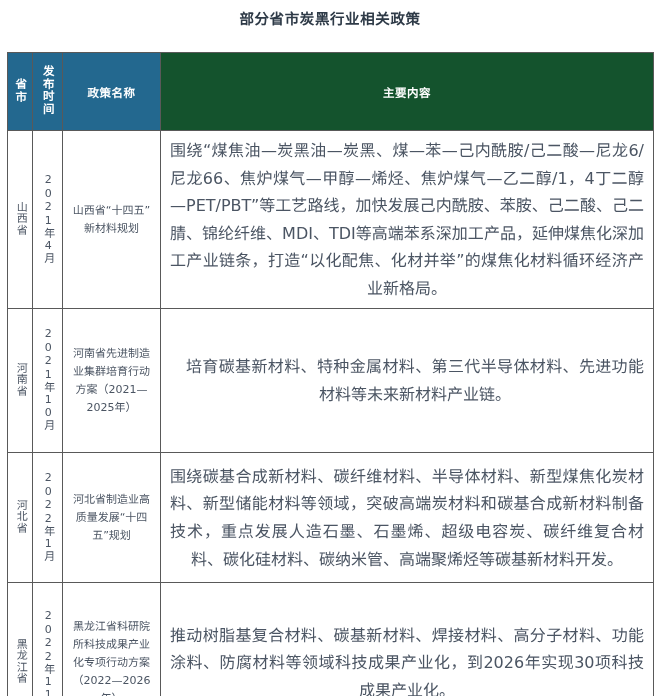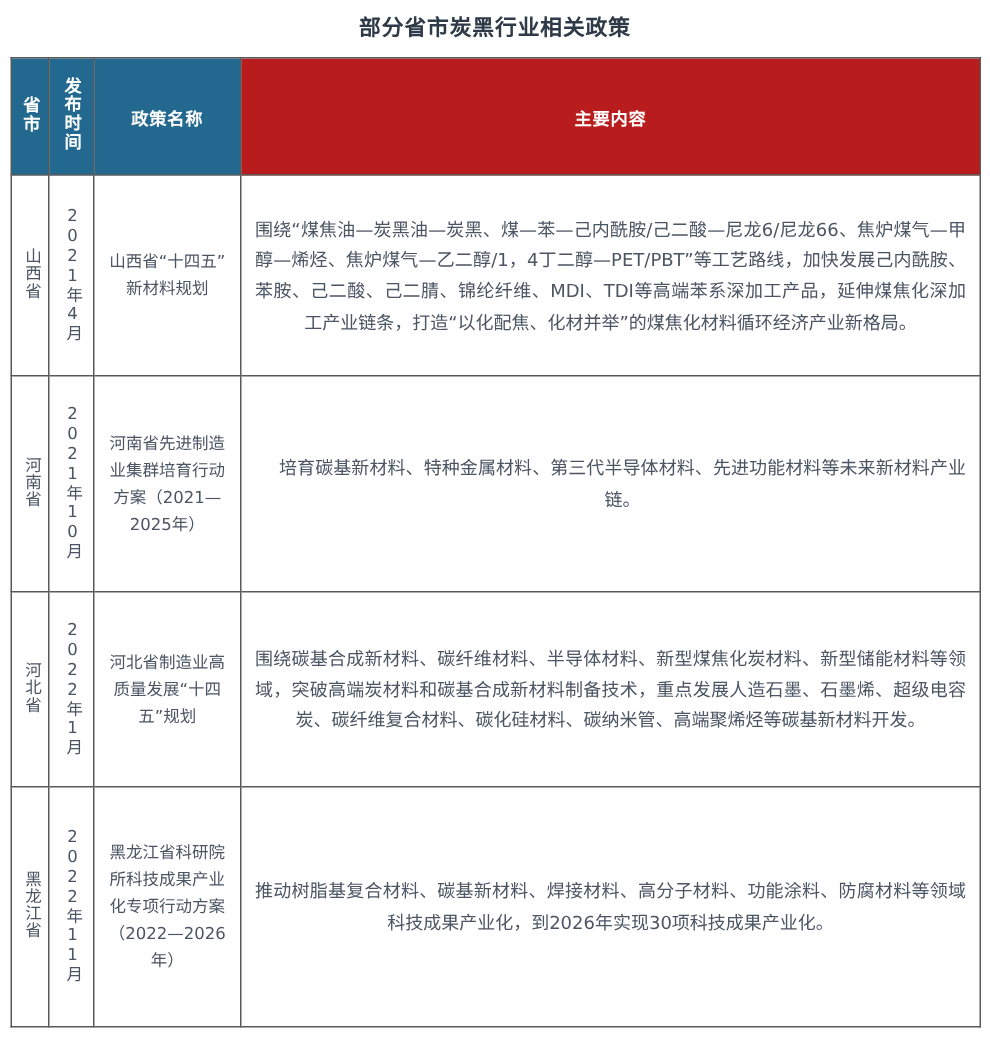--- a/index.html
+++ b/index.html
@@ -21,21 +21,21 @@
     box-sizing: border-box;
   }
 
   
   .title {
     text-align: center;
     font-size: 14.5px;
     font-weight: bold;
     color: #2e3a47;
     letter-spacing: 0.6px;
-    padding: 11px 0 10px 0;
+    padding: 11px 0 24px 0;
     line-height: 1.2;
     white-space: nowrap;
   }
 
   
   .table-wrap {
     padding: 0 7px 0 7px;
     box-sizing: border-box;
     width: 660px;
   }
@@ -104,21 +104,21 @@
     line-height: 1.65;
     padding: 5px 5px;
     font-size: 11px;
     color: #4b5563;
   }
   td.content {
     text-align: justify;
     text-align-last: center;
     line-height: 1.72;
     padding: 6px 9px;
-    font-size: 12px;
+    font-size: 16px;
     color: #4b5563;
   }
   td.content.flow {
     text-align-last: center;
   }
 
   
   tr.r1 td { height: 134px; }
   tr.r2 td { height: 144px; }
   tr.r3 td { height: 130px; }
@@ -141,21 +141,21 @@
       </colgroup>
       <thead>
         <tr>
           <th class="vert" style="background: rgb(35, 104, 143); color: rgb(255, 255, 255); border-color: rgb(89, 89, 89);">
             <span class="vtext">省市</span>
           </th>
           <th class="vert" style="background: rgb(35, 104, 143); color: rgb(255, 255, 255); border-color: rgb(89, 89, 89);">
             <span class="vtext">发布时间</span>
           </th>
           <th style="background: rgb(35, 104, 143); color: rgb(255, 255, 255); border-color: rgb(89, 89, 89); font-family: Liberation Serif, serif;">政策名称</th>
-          <th style="background: #b91c1c; color: rgb(255, 255, 255); border-color: rgb(89, 89, 89);">主要内容</th>
+          <th style="background: #14532d; color: rgb(255, 255, 255); border-color: rgb(89, 89, 89);">主要内容</th>
         </tr>
       </thead>
       <tbody>
         <tr class="r1">
           <td class="prov" style="border-color: rgb(89, 89, 89); color: rgb(75, 85, 99);">
             <span class="vtext">山西省</span>
           </td>
           <td class="date" style="border-color: rgb(89, 89, 89); color: rgb(75, 85, 99);">
             <span class="vtext">2021年4月</span>
           </td>

